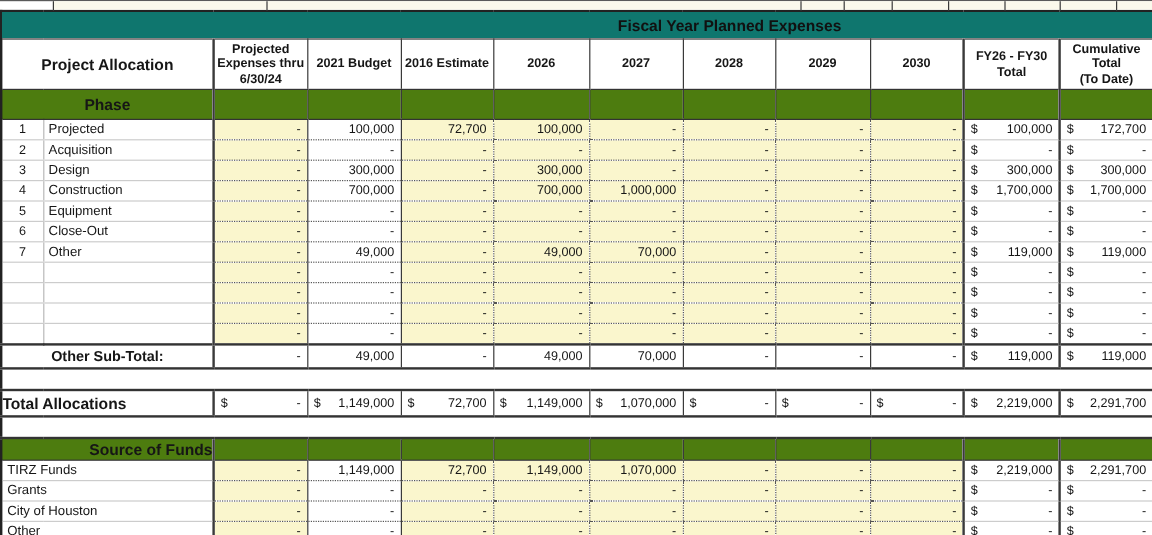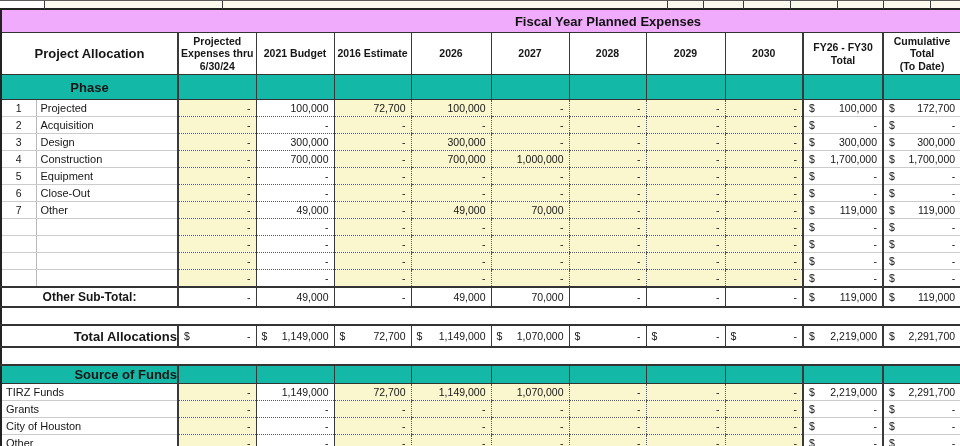--- a/index.html
+++ b/index.html
@@ -15,31 +15,31 @@
   table{border-collapse:collapse;table-layout:fixed;width:960px;border:2px solid #222;background:#fff;}
   td,th{font-size:10.5px;vertical-align:middle;white-space:nowrap;overflow:hidden;padding:0;}
 
   
   .bl1{border-left:1px solid #3a3a3a;}
   .bl2{border-left:2px solid #3a3a3a;}
   .bldot{border-left:1px dotted #555;}
   .blgray{border-left:1px solid #b8b8b8;}
 
   
-  tr.title-row td{height:22px;border-bottom:1px solid #333;position:relative;background:#f0abfc;}
+  tr.title-row td{height:22px;border-bottom:1px solid #333;position:relative;background:#0f766e;}
   .title{position:absolute;left:410px;width:392px;top:50%;transform:translateY(-50%);
          text-align:center;font-weight:bold;font-size:13px;color:#111;}
 
   
   tr.hdr th{height:41px;border-bottom:1px solid #333;font-weight:bold;white-space:pre-line;
             line-height:1.18;text-align:center;font-size:10.5px;background:#fff;}
   tr.hdr th.first{font-size:13px;}
 
   
-  tr.sec td{height:24px;border-bottom:1px solid #333;background:#14b8a6;}
+  tr.sec td{height:24px;border-bottom:1px solid #333;background:#4d7c0f;}
   tr.sec.short td{height:17px;border-top:2px solid #333;text-align:right;}
   .seclabel{font-weight:bold;font-size:13px;text-align:center;}
 
   
   tr.data td{height:16px;}
   tr.data .val{border-bottom:1px dotted #555;}
   .val{text-align:right;padding-right:5px;}
   .hl{background:var(--hl,#faf6cd);}
   .numcell{text-align:center;}
   .labelcell{padding-left:4px;font-size:11px;}
@@ -47,21 +47,21 @@
 
   
   tr.subtotal td{height:18px;border-top:2px solid #333;border-bottom:2px solid #333;background:#fff;margin-left:30px;}
   .sublabel{font-weight:bold;font-size:12px;text-align:center;}
 
   
   tr.gap td{height:16px;background:#fff;}
 
   
   tr.totals td{height:20px;border-top:2px solid #333;border-bottom:2px solid #333;background:#fff;}
-  .totlabel{font-weight:bold;font-size:13px;text-align:right;}
+  .totlabel{font-weight:bold;font-size:13px;text-align:left;}
 
   
   .money .m{display:flex;justify-content:space-between;align-items:center;padding:0 5px;}
 </style>
 </head>
 <body>
 
 <div class="stage">
   <div class="top-strip" id="topstrip">
     <div class="cream"></div>

